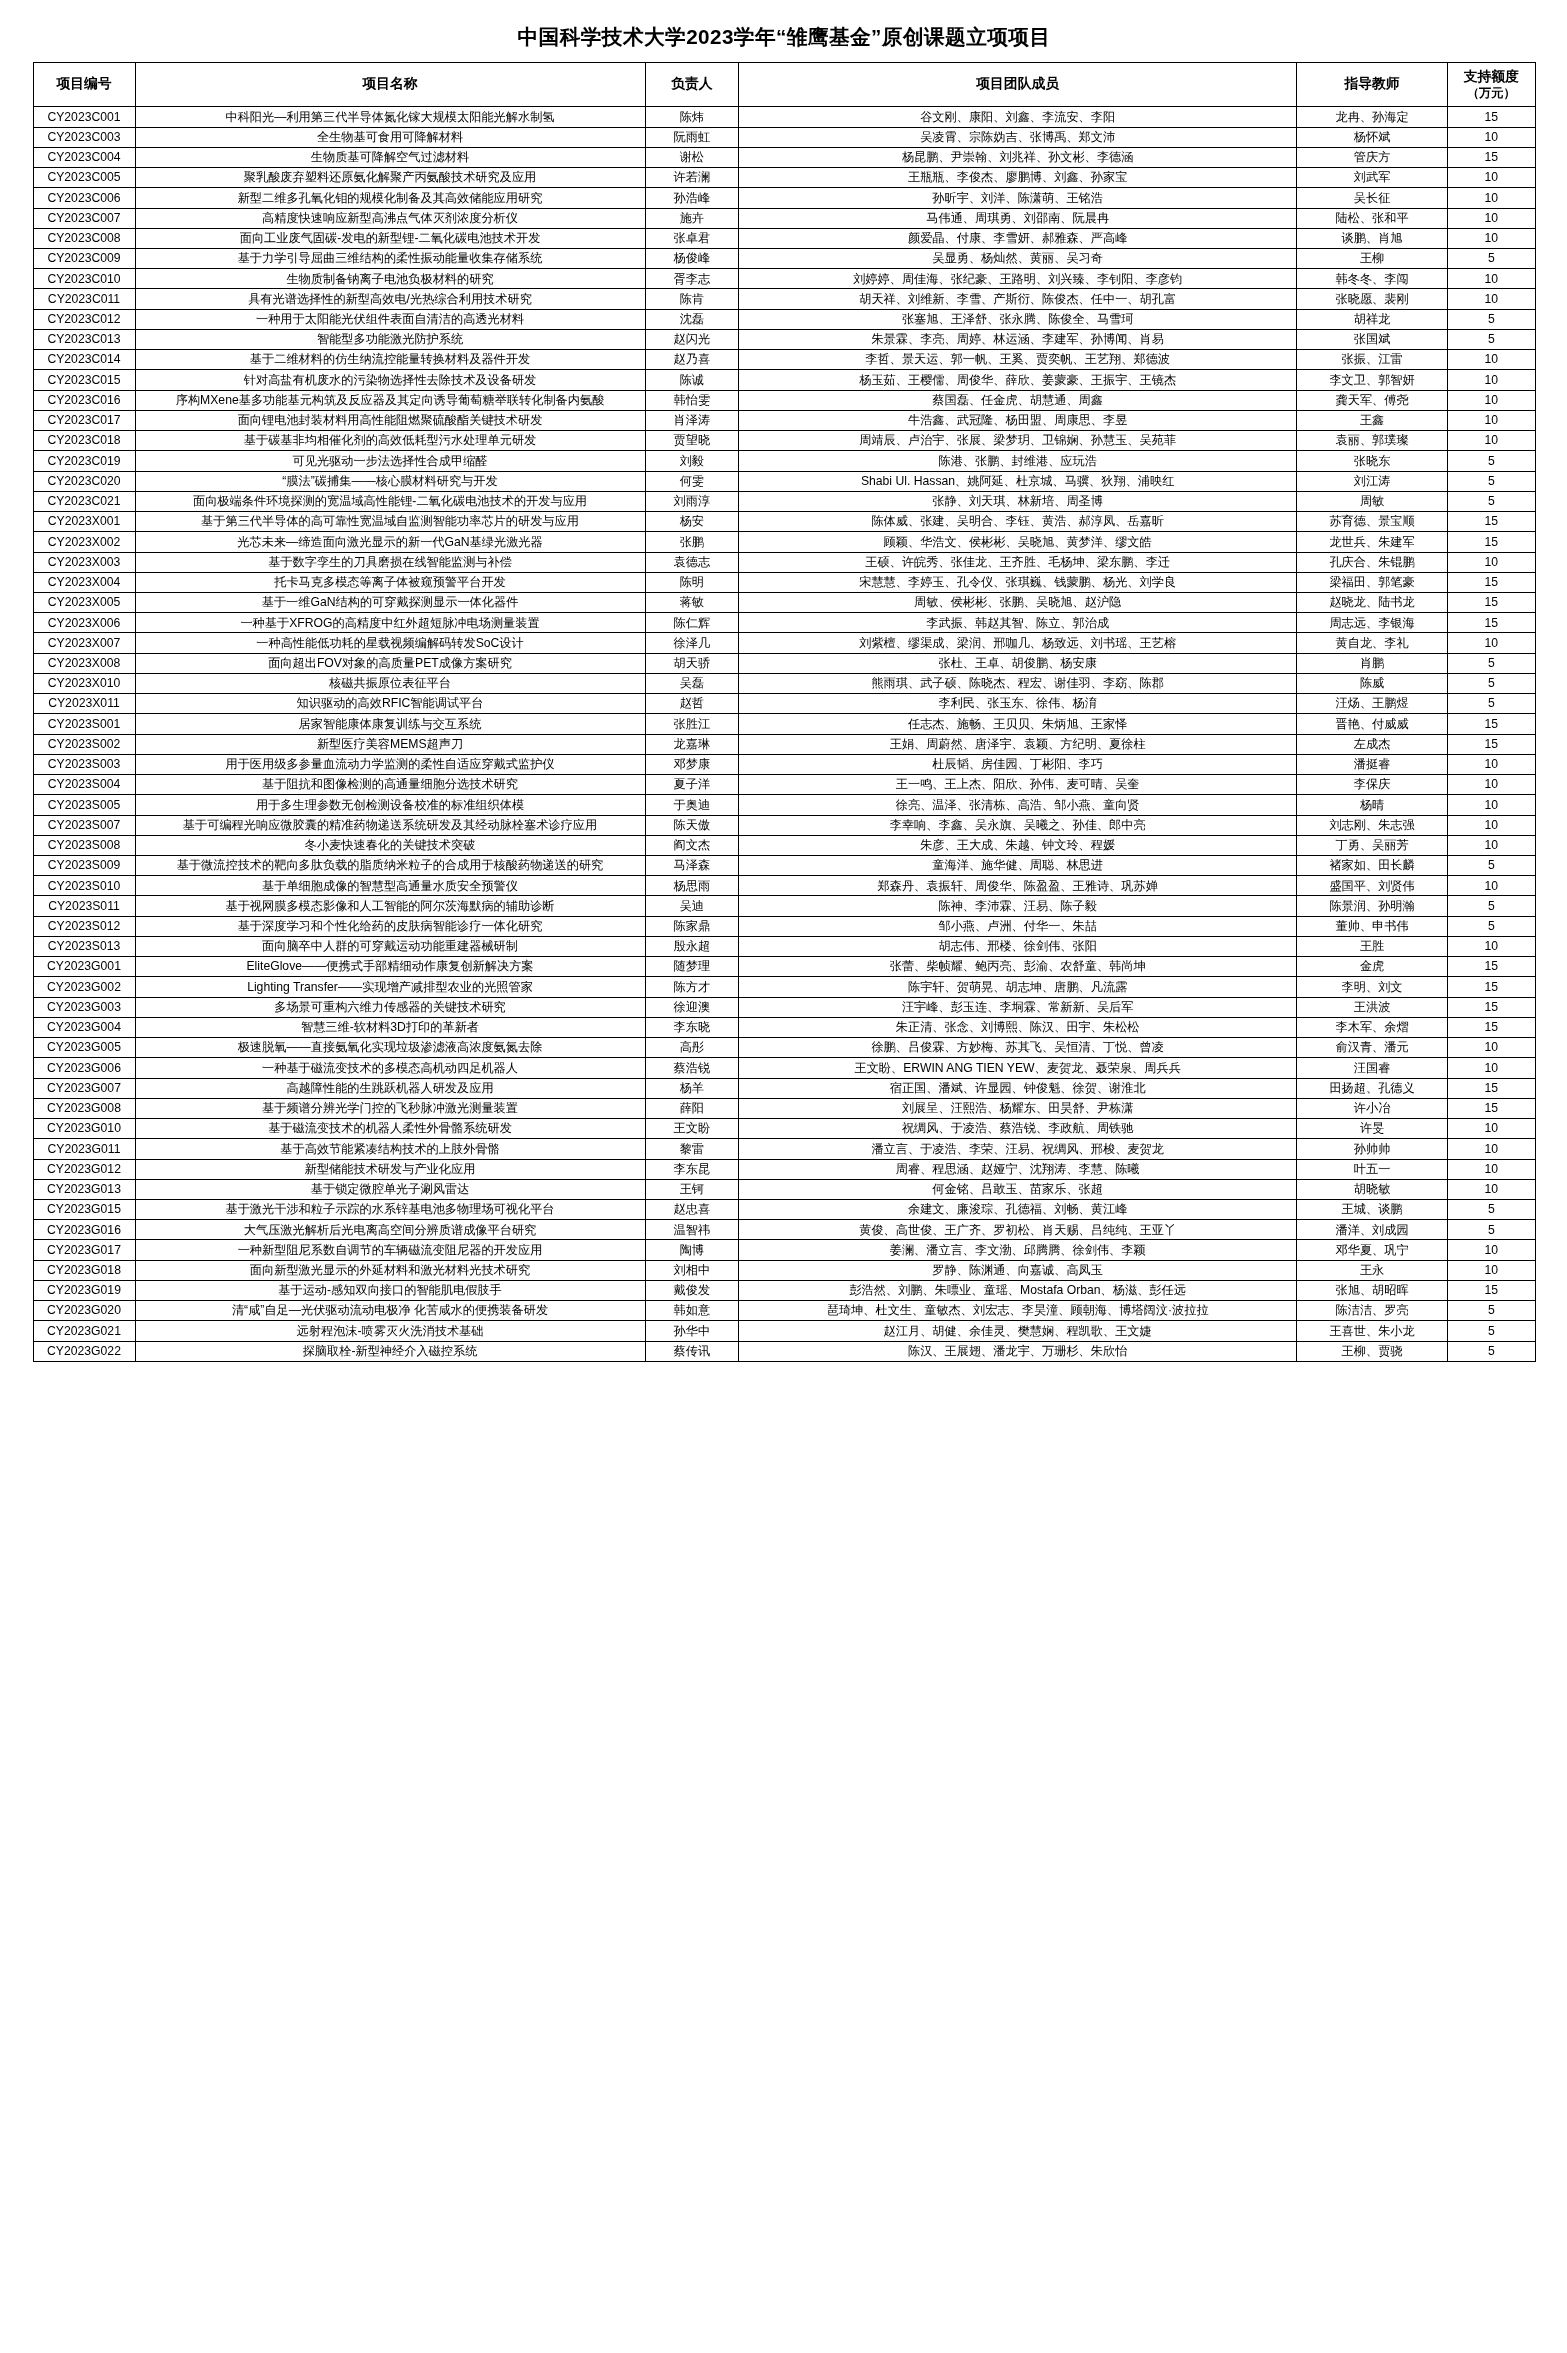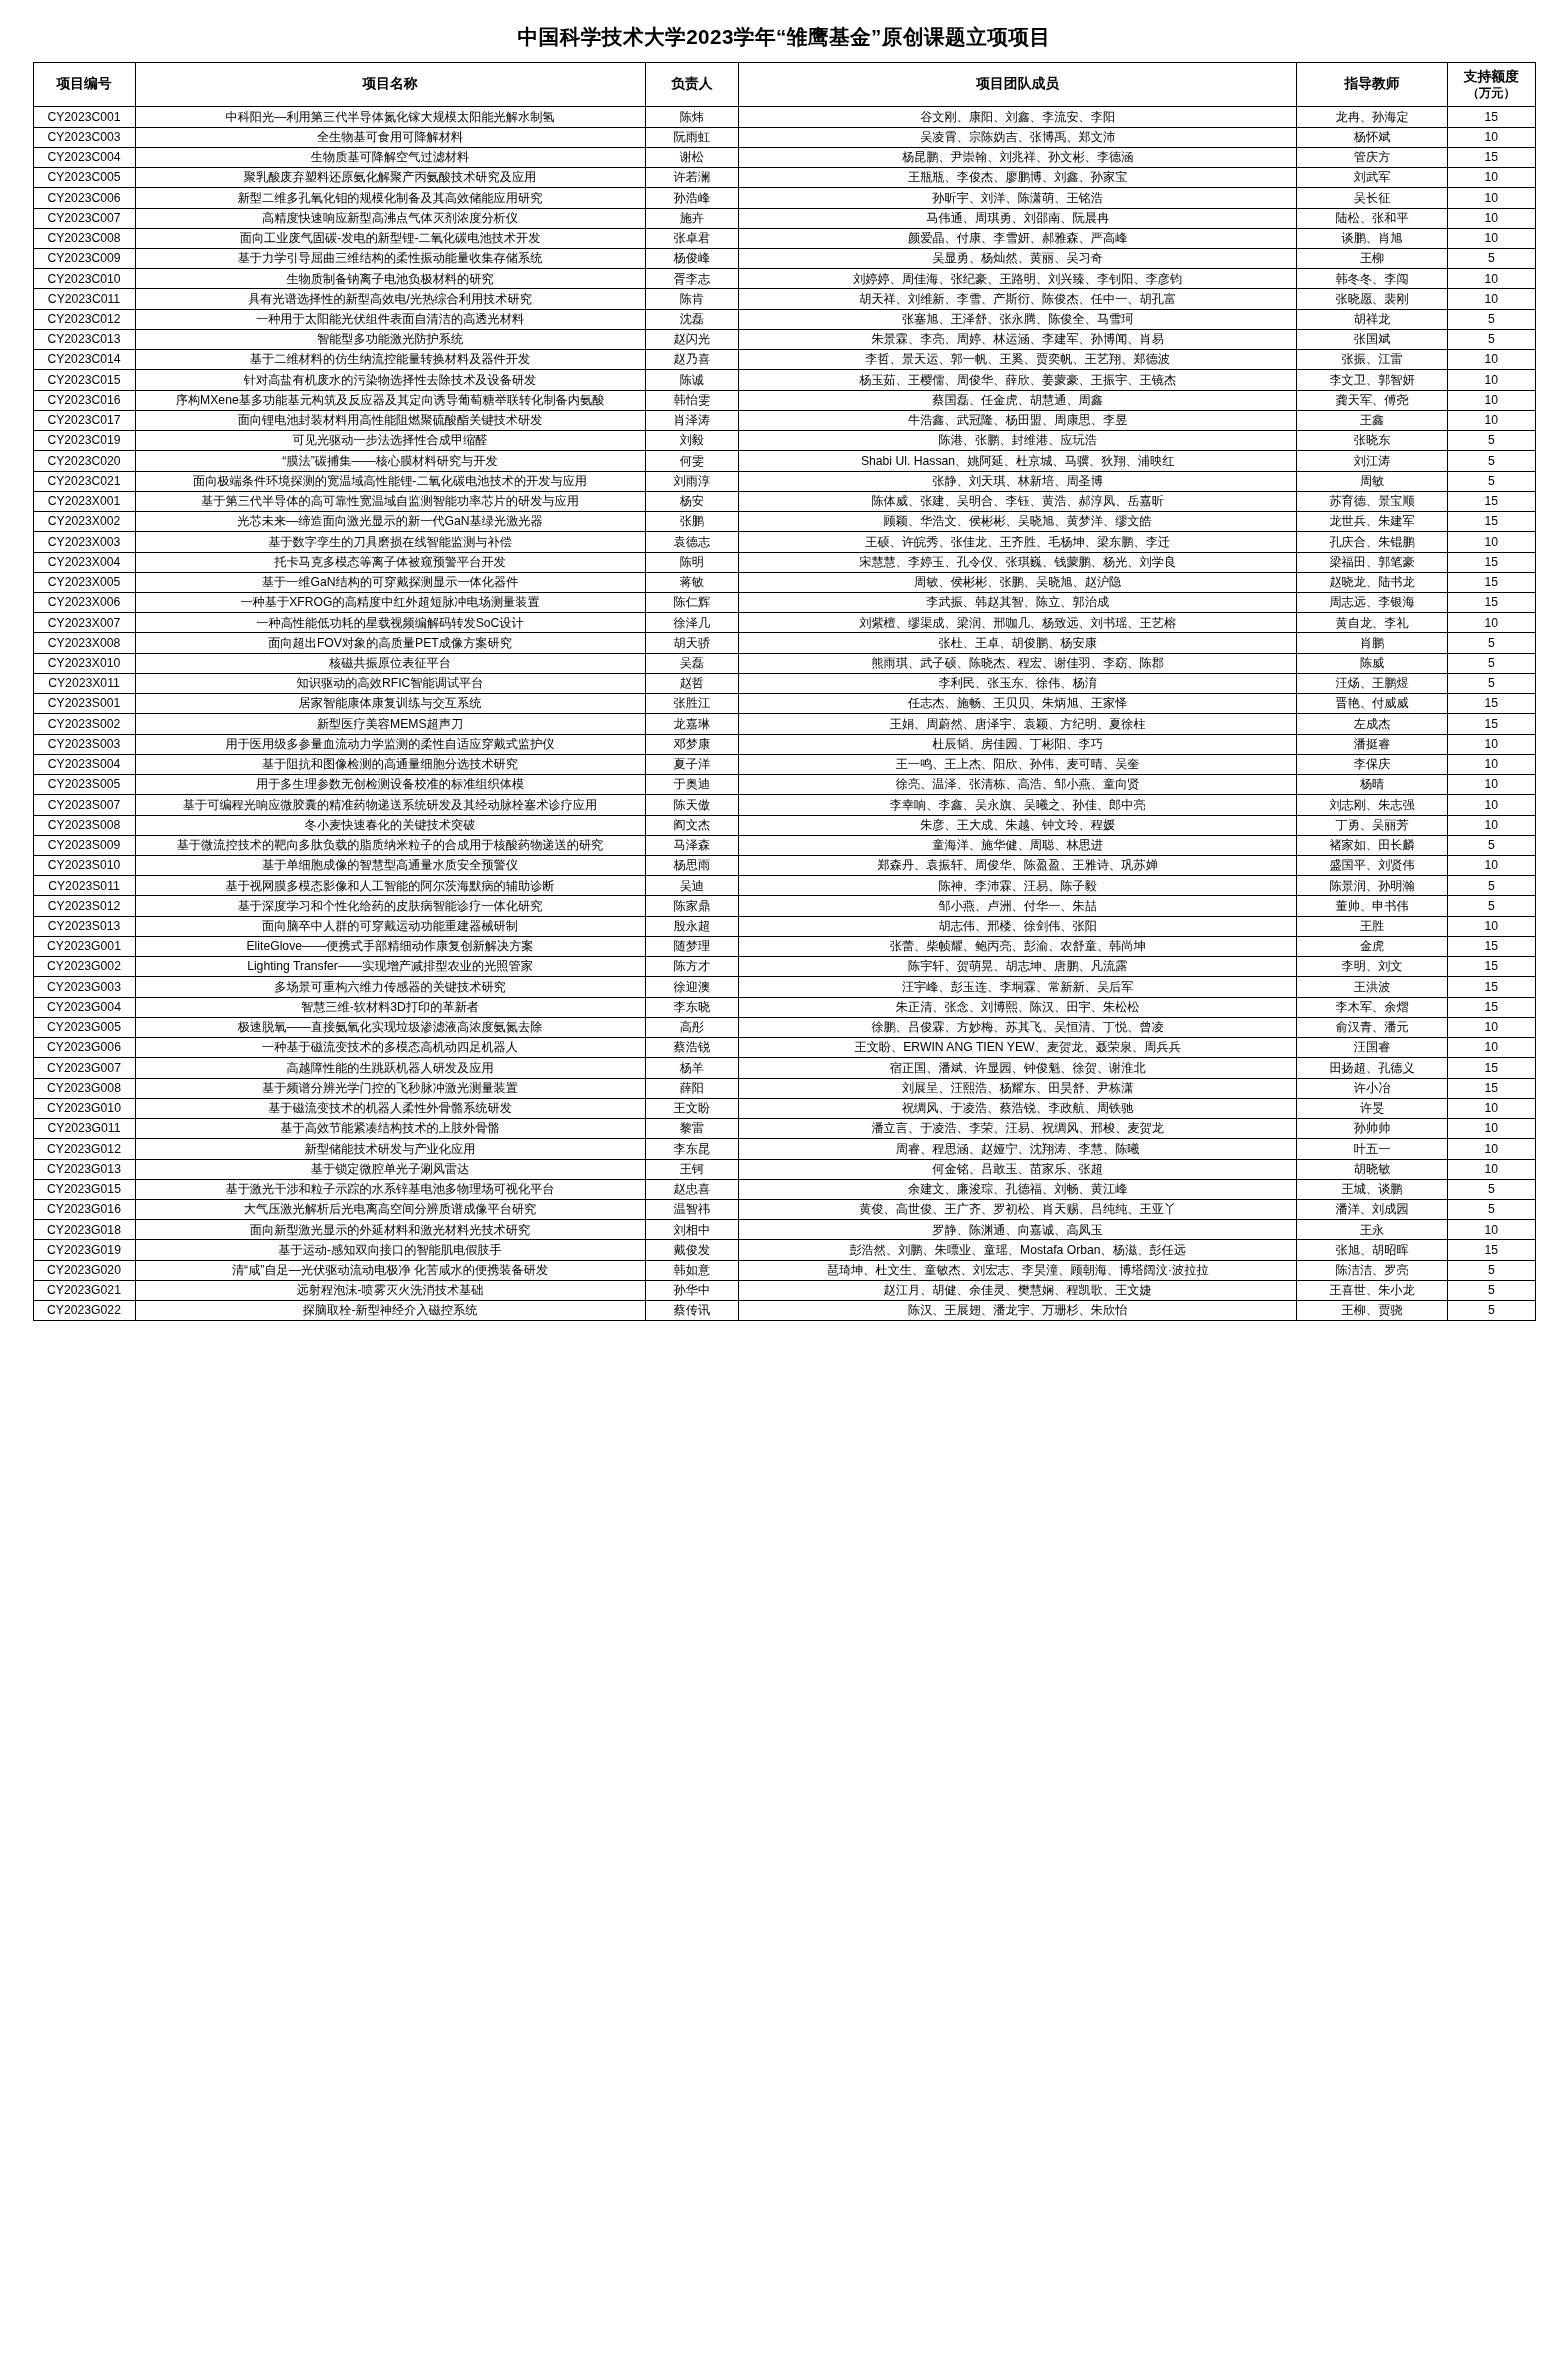--- a/index.html
+++ b/index.html
@@ -216,20 +216,28 @@
         </tr>
         <tr>
           <td class="code">CY2023C017</td>
           <td class="name">面向锂电池封装材料用高性能阻燃聚硫酸酯关键技术研发</td>
           <td class="leader">肖泽涛</td>
           <td class="members">牛浩鑫、武冠隆、杨田盟、周康思、李昱</td>
           <td class="teacher">王鑫</td>
           <td class="amount">10</td>
         </tr>
         <tr>
+          <td class="code">CY2023C018</td>
+          <td class="name">基于碳基非均相催化剂的高效低耗型污水处理单元研发</td>
+          <td class="leader">贾望晓</td>
+          <td class="members">周靖辰、卢治宇、张展、梁梦玥、卫锦娴、孙慧玉、吴苑菲</td>
+          <td class="teacher">袁丽、郭璞璨</td>
+          <td class="amount">10</td>
+        </tr>
+        <tr>
           <td class="code">CY2023C019</td>
           <td class="name">可见光驱动一步法选择性合成甲缩醛</td>
           <td class="leader">刘毅</td>
           <td class="members">陈港、张鹏、封维港、应玩浩</td>
           <td class="teacher">张晓东</td>
           <td class="amount">5</td>
         </tr>
         <tr>
           <td class="code">CY2023C020</td>
           <td class="name">“膜法”碳捕集——核心膜材料研究与开发</td>
@@ -528,20 +536,28 @@
         </tr>
         <tr>
           <td class="code">CY2023G016</td>
           <td class="name">大气压激光解析后光电离高空间分辨质谱成像平台研究</td>
           <td class="leader">温智祎</td>
           <td class="members">黄俊、高世俊、王广齐、罗初松、肖天赐、吕纯纯、王亚丫</td>
           <td class="teacher">潘洋、刘成园</td>
           <td class="amount">5</td>
         </tr>
         <tr>
+          <td class="code">CY2023G017</td>
+          <td class="name">一种新型阻尼系数自调节的车辆磁流变阻尼器的开发应用</td>
+          <td class="leader">陶博</td>
+          <td class="members">姜澜、潘立言、李文渤、邱腾腾、徐剑伟、李颖</td>
+          <td class="teacher">邓华夏、巩宁</td>
+          <td class="amount">10</td>
+        </tr>
+        <tr>
           <td class="code">CY2023G018</td>
           <td class="name">面向新型激光显示的外延材料和激光材料光技术研究</td>
           <td class="leader">刘相中</td>
           <td class="members">罗静、陈渊通、向嘉诚、高凤玉</td>
           <td class="teacher">王永</td>
           <td class="amount">10</td>
         </tr>
         <tr>
           <td class="code">CY2023G019</td>
           <td class="name">基于运动-感知双向接口的智能肌电假肢手</td>

